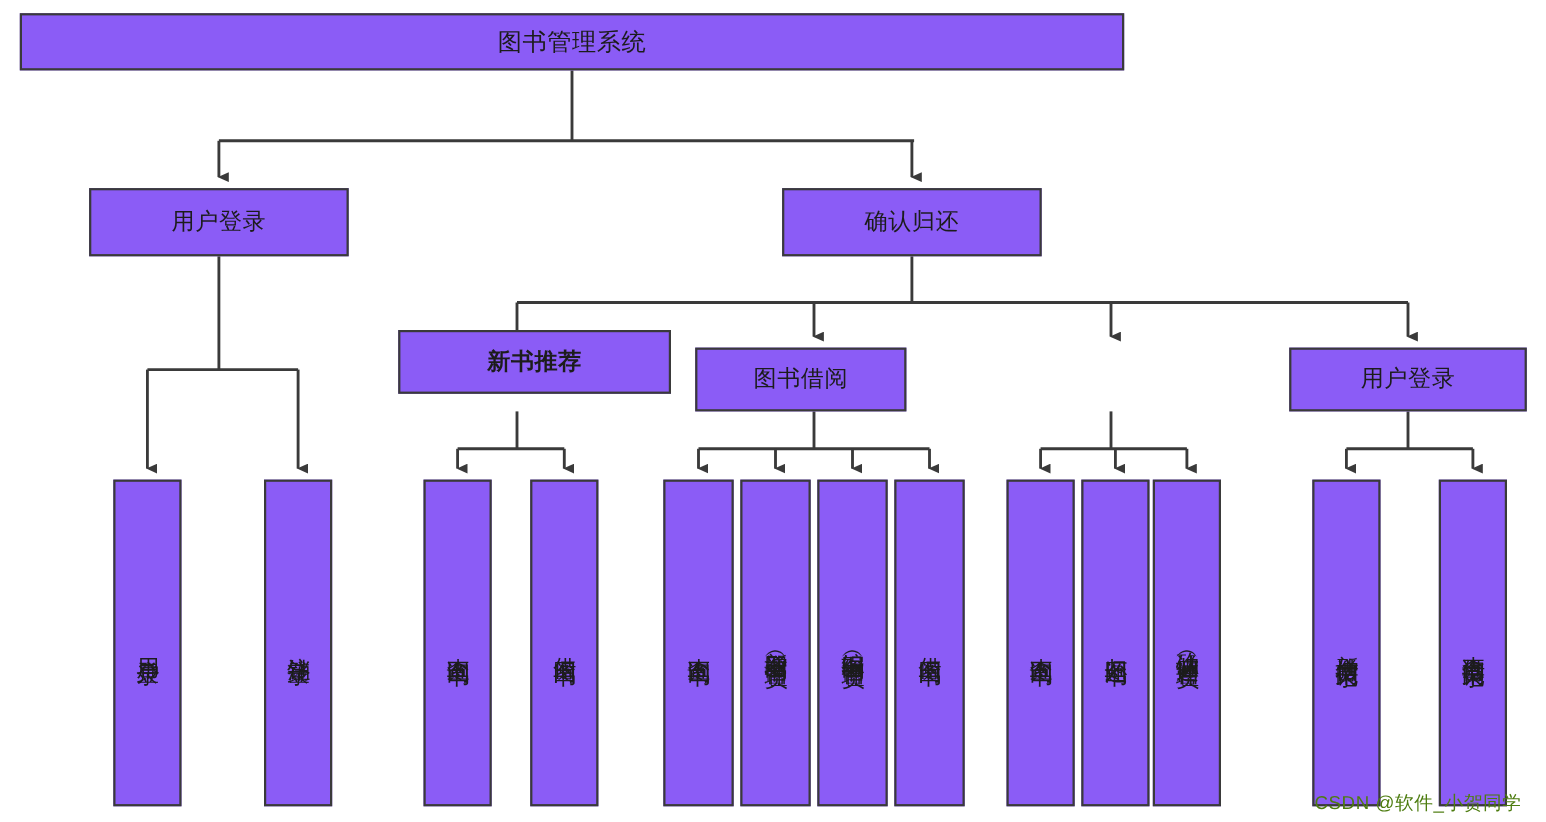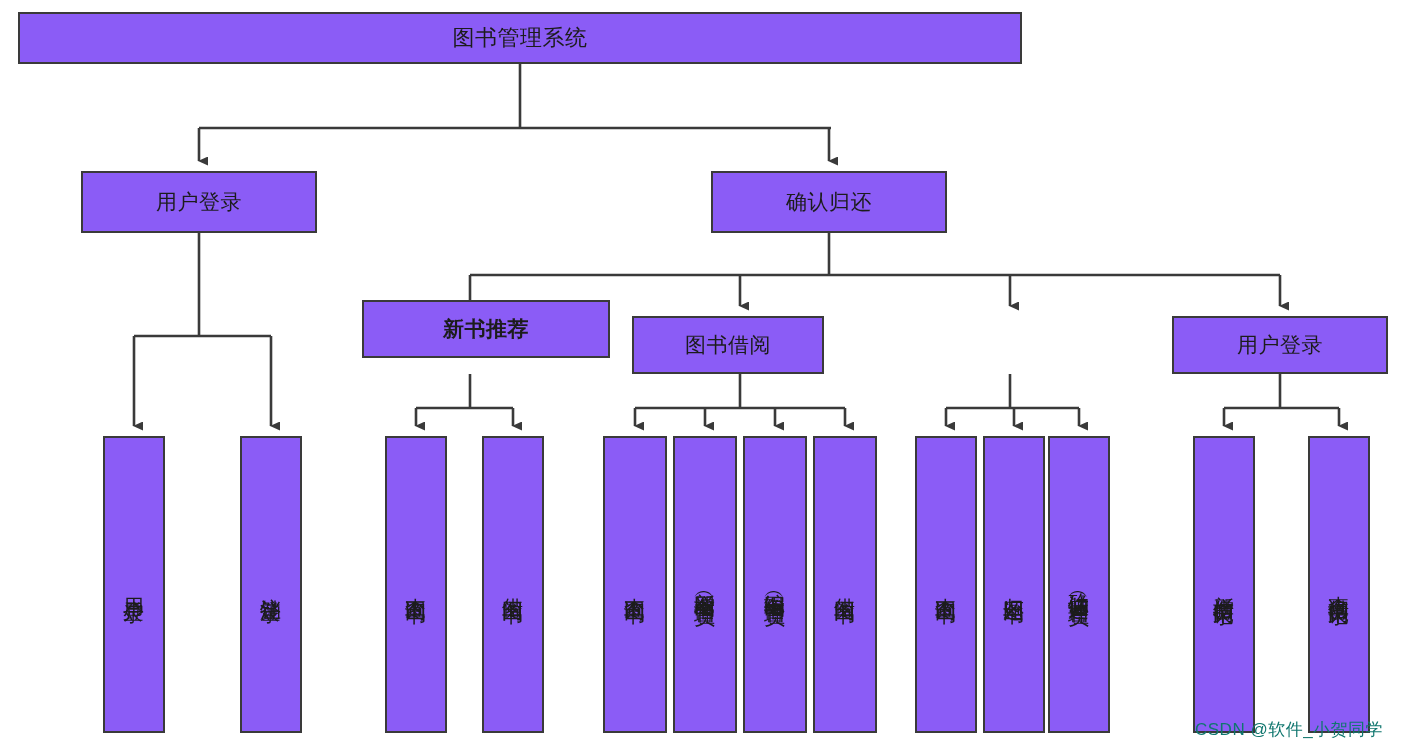--- a/index.html
+++ b/index.html
@@ -55,21 +55,21 @@
     writing-mode: vertical-rl;
     text-orientation: upright;
     font-size: 21px;
     line-height: 1.1;
     letter-spacing: 2px;
     white-space: nowrap;
   }
   .watermark {
     position: absolute;
     font-size: 17px;
-    color: #0f766e;
+    color: #4d7c0f;
     white-space: nowrap;
     letter-spacing: 0.5px;
   }
 </style>
 </head>
 <body>
 
 <div id="canvas">
 
   <svg id="wires" viewBox="0 0 1405 747" xmlns="http://www.w3.org/2000/svg">

